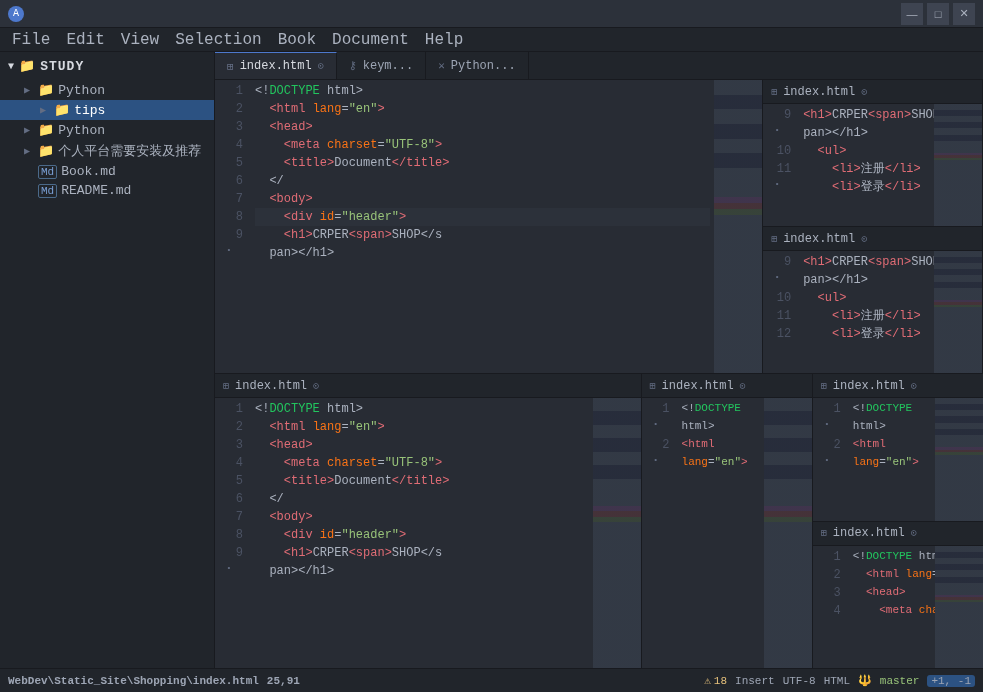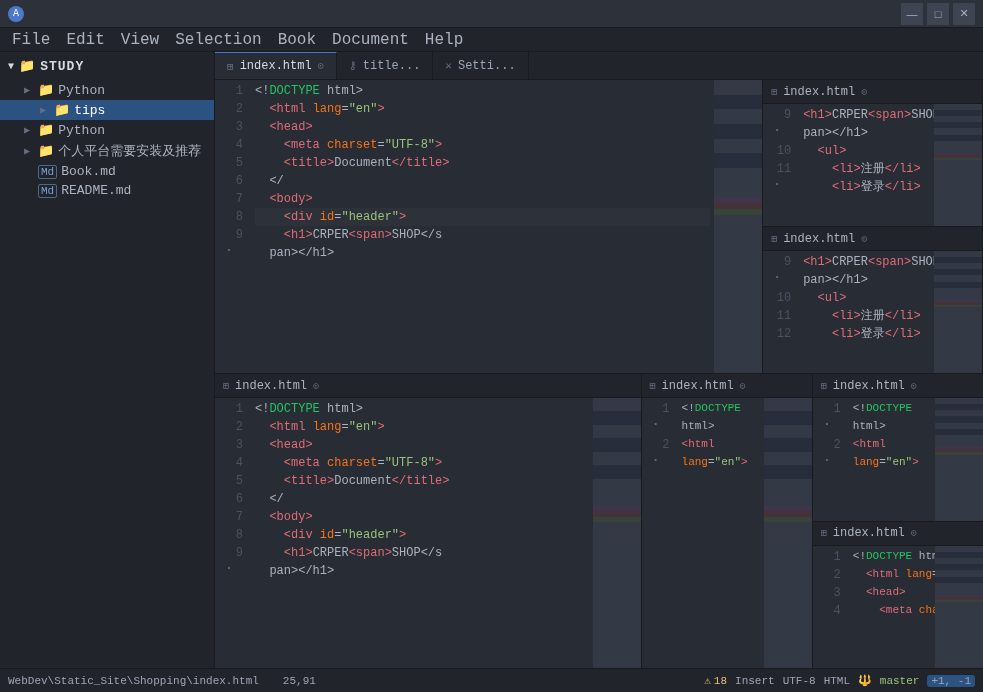--- a/index.html
+++ b/index.html
@@ -229,21 +229,21 @@
       height: 24px;
       background: #21252b;
       display: flex;
       align-items: center;
       justify-content: space-between;
       padding: 0 8px;
       font-size: 11px;
       color: #9da5b4;
       border-top: 1px solid #181a1f;
     }
-    #statusbar-left { display: flex; align-items: center; gap: 24px; }
+    #statusbar-left { display: flex; align-items: center; gap: 8px; font-weight: bold; }
     #statusbar-right { display: flex; align-items: center; gap: 8px; }
     .status-warning { color: #e5c07b; display: flex; align-items: center; gap: 3px; }
     .status-branch { color: #98c379; }
 
     
     ::-webkit-scrollbar { width: 6px; height: 6px; }
     ::-webkit-scrollbar-track { background: #21252b; }
     ::-webkit-scrollbar-thumb { background: #3e4451; border-radius: 3px; }
   </style>
 </head>
@@ -325,25 +325,25 @@
   <div id="editor-area">
 
     <div class="tab-bar">
       <div class="tab active">
         <span class="tab-icon">⊞</span>
         <span>index.html</span>
         <span class="tab-git-icon">⊙</span>
       </div>
       <div class="tab">
         <span class="tab-icon">⚷</span>
-        <span>title...</span>
+        <span>keym...</span>
       </div>
       <div class="tab">
         <span class="tab-icon">✕</span>
-        <span>Setti...</span>
+        <span>Python...</span>
       </div>
     </div>
 
     <div id="editor-splits">
 
       <div id="top-row">
 
         <div class="editor-pane" style="flex: 2.5;">
           <div class="code-area">
             <div class="line-numbers">

